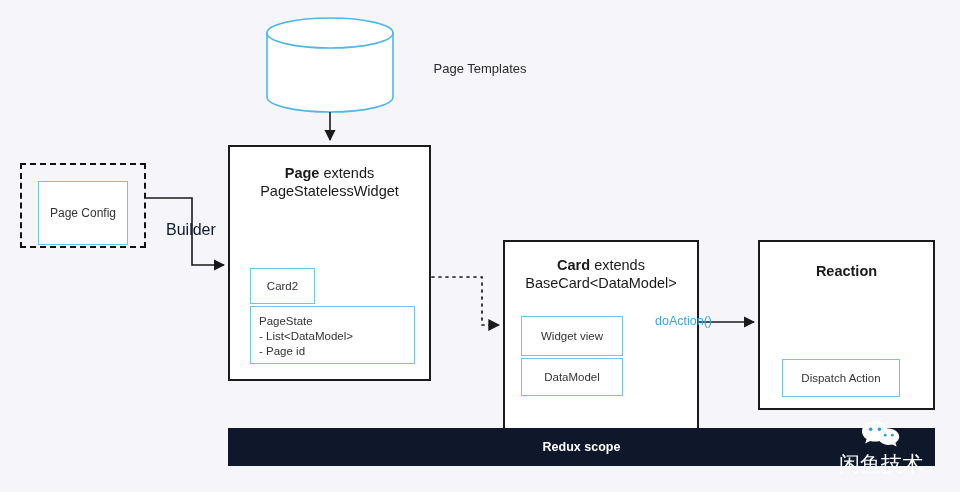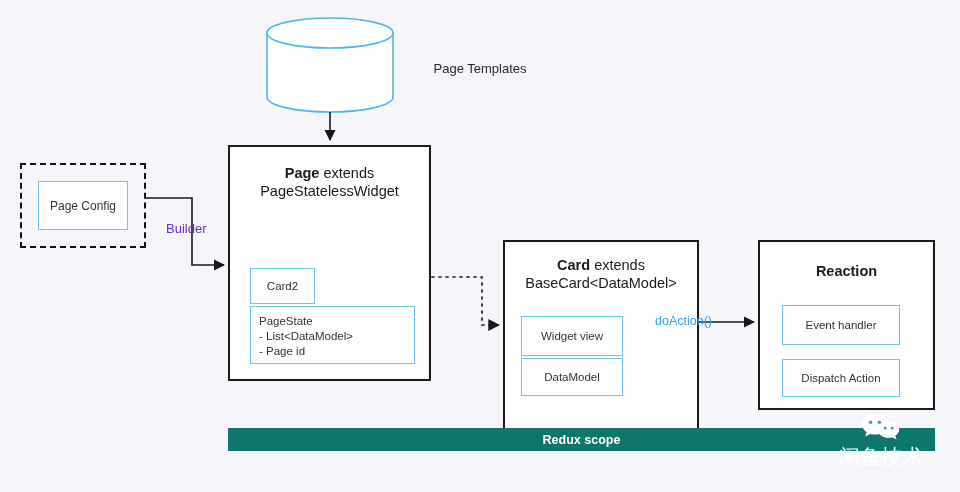--- a/index.html
+++ b/index.html
@@ -76,39 +76,39 @@
     position: absolute;
     left: 0;
     right: 0;
     text-align: center;
     font-size: 13px;
     color: #2a2a2a;
   }
   
   .edge-label {
     position: absolute;
-    font-size: 13px;
-    color: #6d28d9;
+    font-size: 16px;
+    color: #0f172a;
     white-space: nowrap;
     text-align: center;
   }
   .edge-label-blue {
     position: absolute;
     font-size: 12.5px;
     color: #3aa3e3;
     white-space: nowrap;
   }
   
   .scope-bar {
     position: absolute;
     left: 228px;
     top: 428px;
     width: 707px;
-    height: 23px;
-    background: #0f766e;
+    height: 38px;
+    background: #0f172a;
   }
   .scope-bar-text {
     position: absolute;
     left: 0;
     right: 0;
     top: 50%;
     transform: translateY(-50%);
     text-align: center;
     font-size: 12.5px;
     font-weight: bold;
@@ -153,21 +153,21 @@
     <polyline points="146,198 192,198 192,265 224,265" fill="none" stroke="#1a1a1a" stroke-width="1.6" marker-end="url(#arrow)"></polyline>
 
     <polyline points="313,277 482,277 482,325 499,325" fill="none" stroke="#1a1a1a" stroke-width="1.7" stroke-dasharray="2 5" stroke-linecap="round" marker-end="url(#arrow)"></polyline>
 
     <line x1="620" y1="322" x2="754" y2="322" stroke="#1a1a1a" stroke-width="1.6" marker-end="url(#arrow)"></line>
   </svg>
 
   <div class="cyl-text" style="top:61px;">Page Templates</div>
 
   <div class="node node-dashed" style="left:20px; top:163px; width:126px; height:85px;"></div>
-  <div class="node node-blue" style="left:38px; top:181px; width:90px; height:49px;">
+  <div class="node node-blue" style="left:38px; top:181px; width:90px; height:64px;">
     <div class="centered-label">Page Config</div>
   </div>
 
   <div class="edge-label" style="left:166px; top:221px;">Builder</div>
 
   <div class="node node-dark" style="left:228px; top:145px; width:203px; height:236px;">
 
     <div class="node-title" style="top:17px;">
       <span class="strong">Page</span><span> extends</span>
     </div>
@@ -200,23 +200,20 @@
       <div class="centered-label" style="font-size:11.5px;">DataModel</div>
     </div>
   </div>
 
   <div class="edge-label-blue" style="left:655px; top:314px;">doAction()</div>
 
   <div class="node node-dark" style="left:758px; top:240px; width:177px; height:170px;">
 
     <div class="node-title strong" style="top:20px; font-weight:bold;">Reaction</div>
 
-    <div class="node node-blue" style="left:22px; top:63px; width:118px; height:40px;">
-      <div class="centered-label" style="font-size:11.5px;">Event handler</div>
-    </div>
 
     <div class="node node-blue" style="left:22px; top:117px; width:118px; height:38px;">
       <div class="centered-label" style="font-size:11.5px;">Dispatch Action</div>
     </div>
   </div>
 
   <div class="scope-bar">
     <div class="scope-bar-text">Redux scope</div>
 
     <div class="brand">

